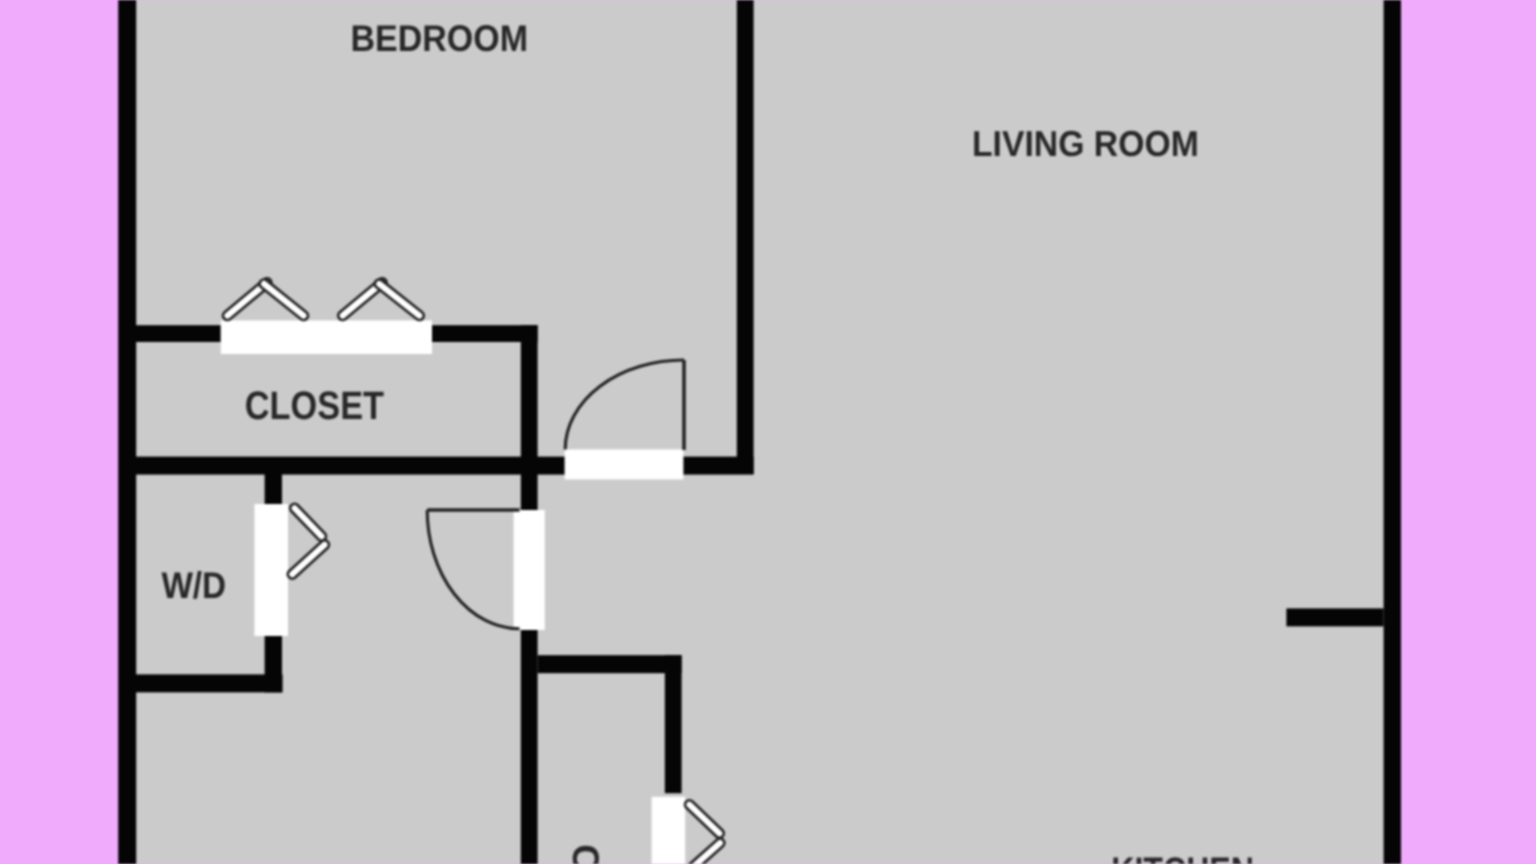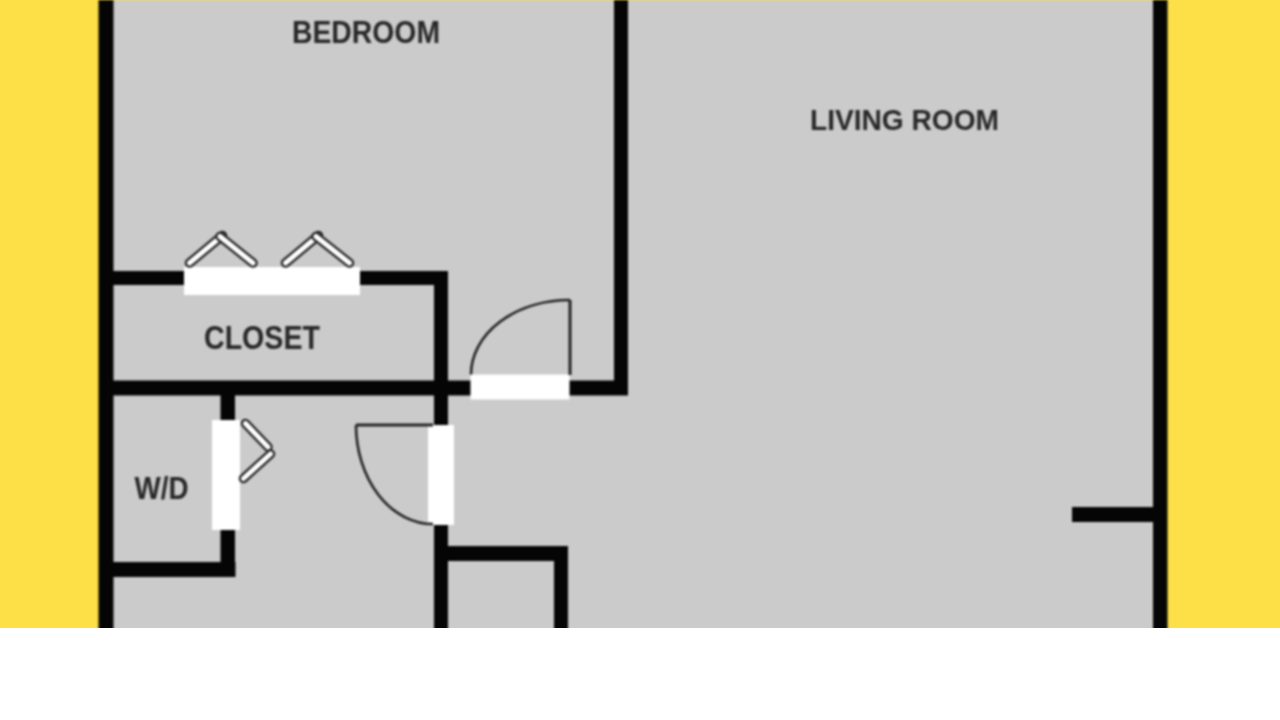--- a/index.html
+++ b/index.html
@@ -1,16 +1,16 @@
 <!DOCTYPE html>
 <html><head>
 <meta charset="utf-8">
 <style>
   html,body{margin:0;padding:0;background:#ffffff;}
-  #page{position:relative;width:1280px;height:628px;background:#fde047;overflow:hidden;}
+  #page{position:relative;width:1280px;height:720px;background:#f0abfc;overflow:hidden;}
   svg{display:block;filter:blur(0.85px);}
   text{font-family:"Liberation Sans",sans-serif;font-weight:bold;fill:#282828;}
 </style>
 </head>
 <body>
 <div id="page">
 <svg width="1280" height="720" viewBox="0 0 1280 720">
 
   <rect x="106" y="0" width="1054" height="720" fill="#cbcbcb"></rect>
 

